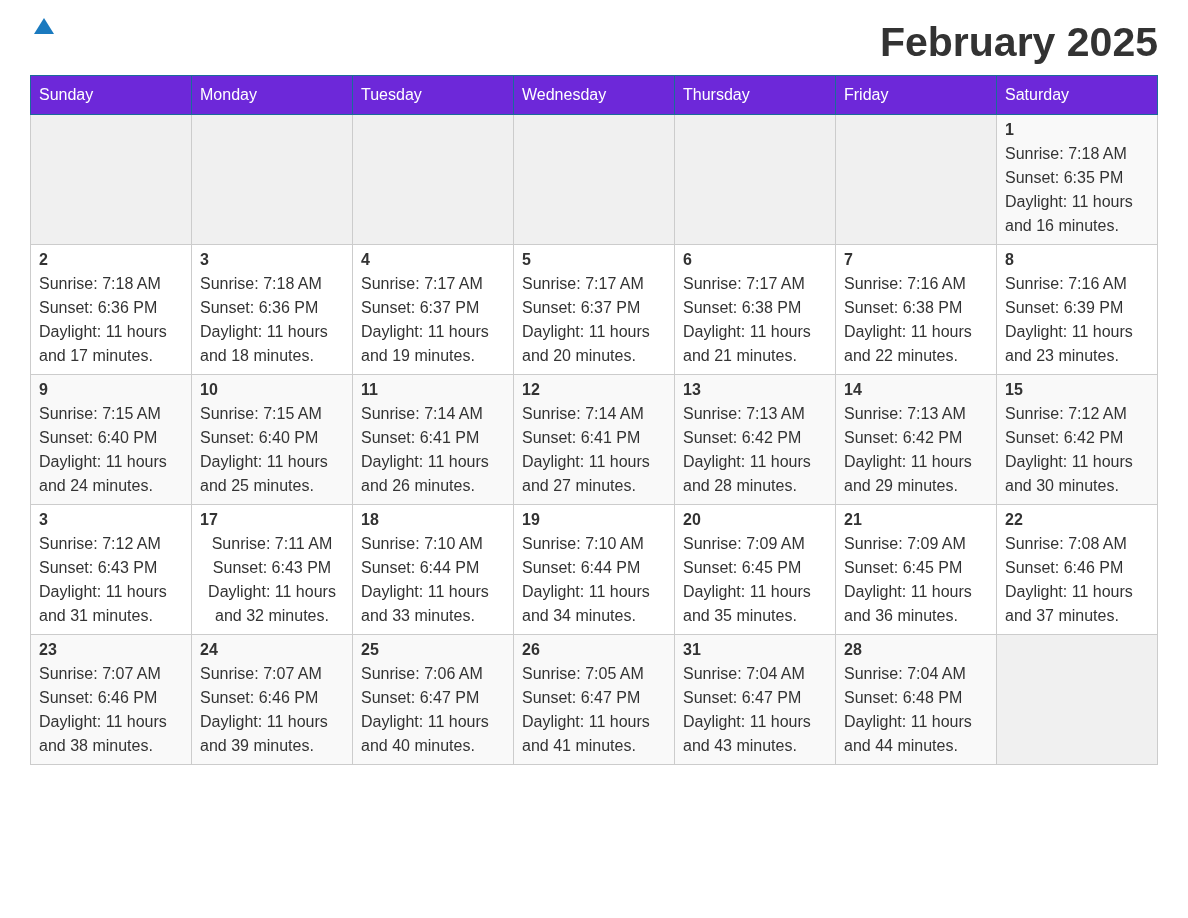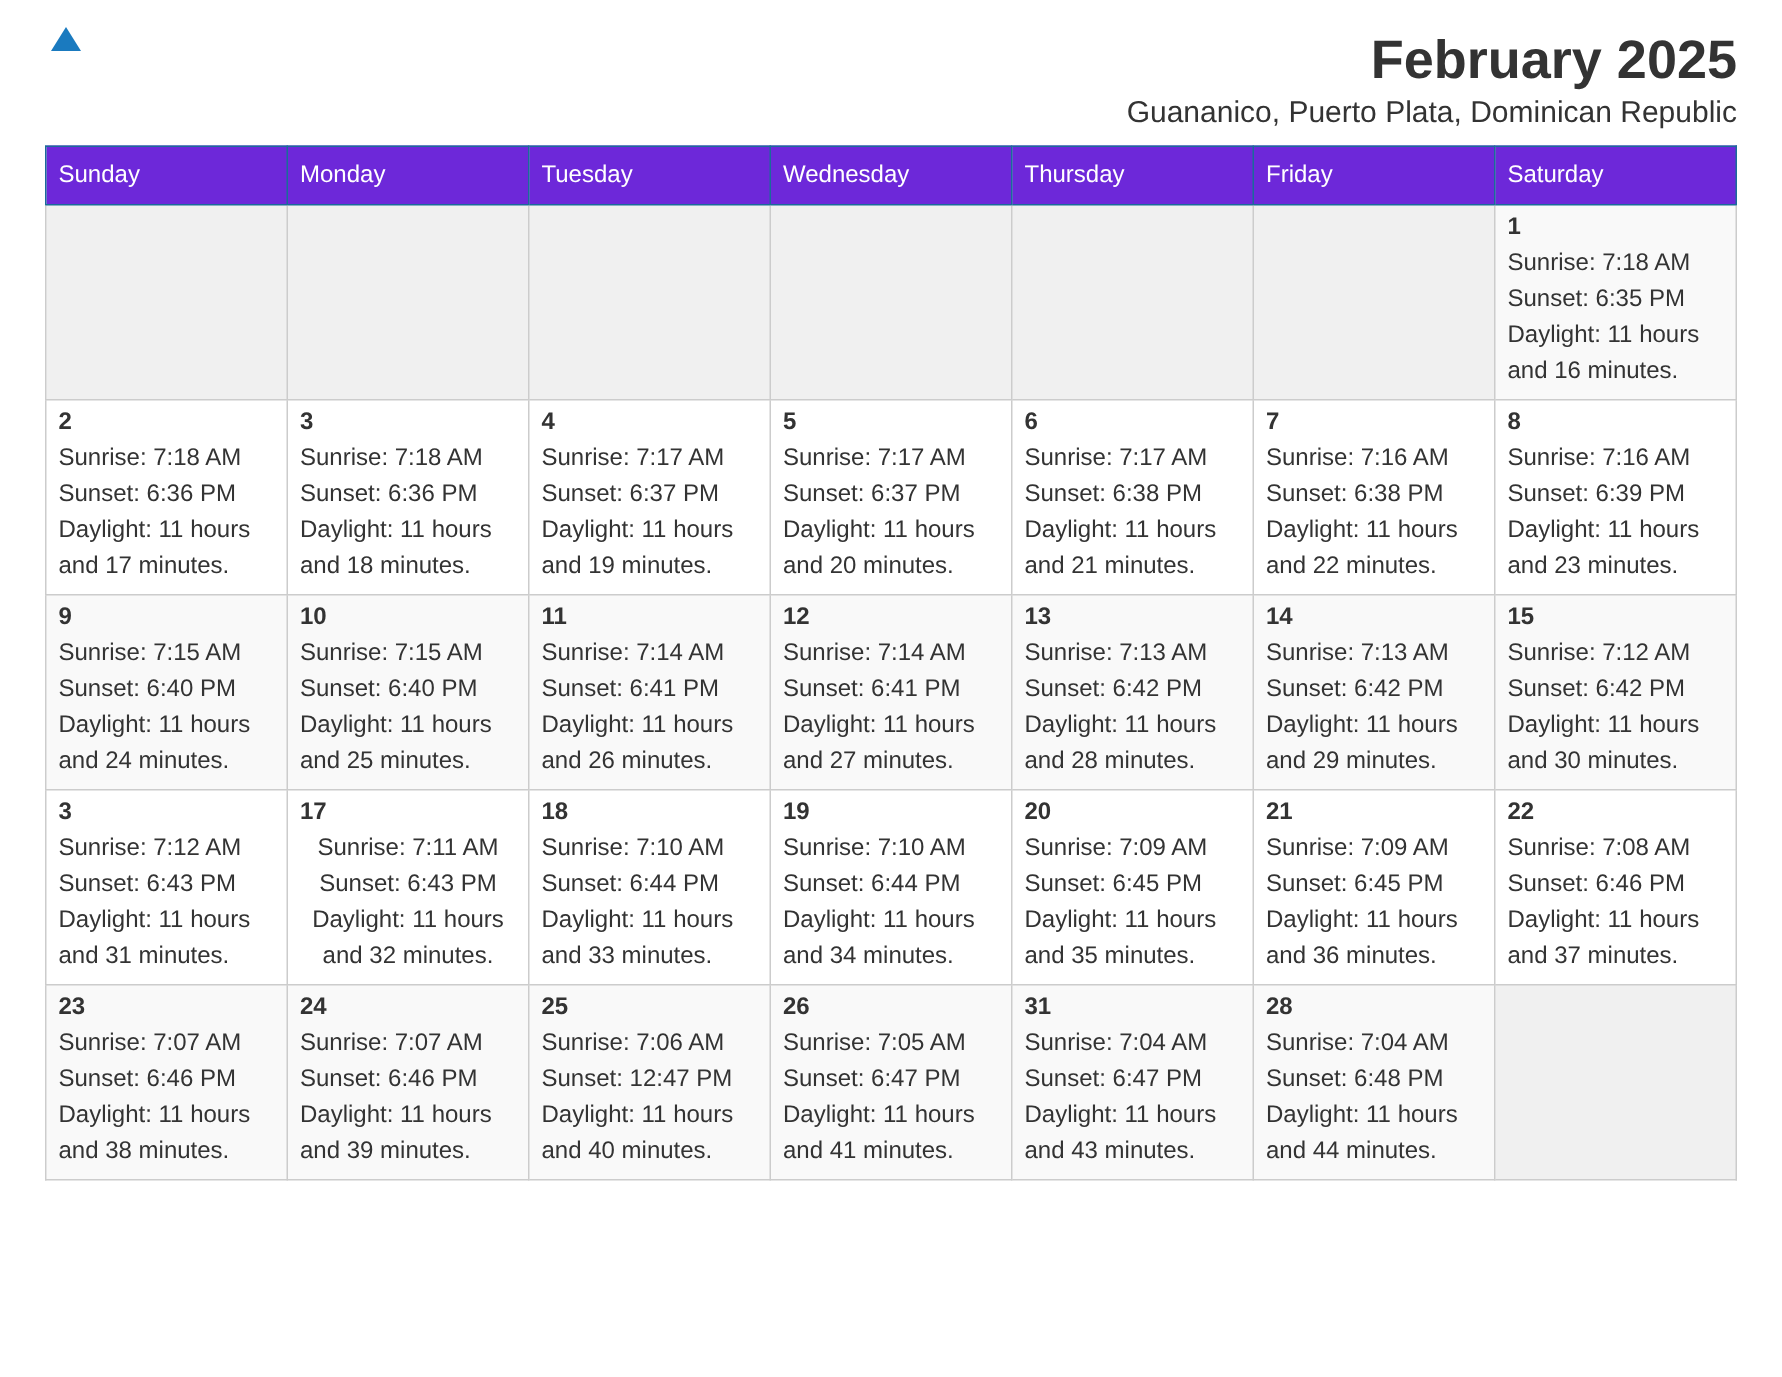--- a/index.html
+++ b/index.html
@@ -44,21 +44,21 @@
       border-bottom: 16px solid #1a7abf;
       display: inline-block;
       margin-left: 4px;
       position: relative;
       top: -2px;
     }
     .title-block {
       text-align: right;
     }
     .main-title {
-      font-size: 36px;
+      font-size: 41px;
       font-weight: bold;
       color: #333;
       line-height: 1.1;
     }
     .subtitle {
       font-size: 20px;
       color: #333;
       margin-top: 4px;
     }
     .calendar {
@@ -114,21 +114,20 @@
 <div class="header">
   <div class="logo">
     <span class="logo-general"></span>
     <span class="logo-blue">
       <span></span>
       <span class="logo-triangle"></span>
     </span>
   </div>
   <div class="title-block">
     <div class="main-title">February 2025</div>
-    <div class="subtitle">Guananico, Puerto Plata, Dominican Republic</div>
   </div>
 </div>
 
 <table class="calendar">
   <thead>
     <tr>
     <th>Sunday</th>
         <th>Monday</th>
         <th>Tuesday</th>
         <th>Wednesday</th>
@@ -317,21 +316,21 @@
         <td>
           <span class="day-number">24</span>
           <div class="day-info" style="white-space: pre-line;">Sunrise: 7:07 AM
 Sunset: 6:46 PM
 Daylight: 11 hours
 and 39 minutes.</div>
         </td>
         <td>
           <span class="day-number">25</span>
           <div class="day-info" style="white-space: pre-line;">Sunrise: 7:06 AM
-Sunset: 12:47 PM
+Sunset: 6:47 PM
 Daylight: 11 hours
 and 40 minutes.</div>
         </td>
         <td>
           <span class="day-number">26</span>
           <div class="day-info" style="white-space: pre-line;">Sunrise: 7:05 AM
 Sunset: 6:47 PM
 Daylight: 11 hours
 and 41 minutes.</div>
         </td>

